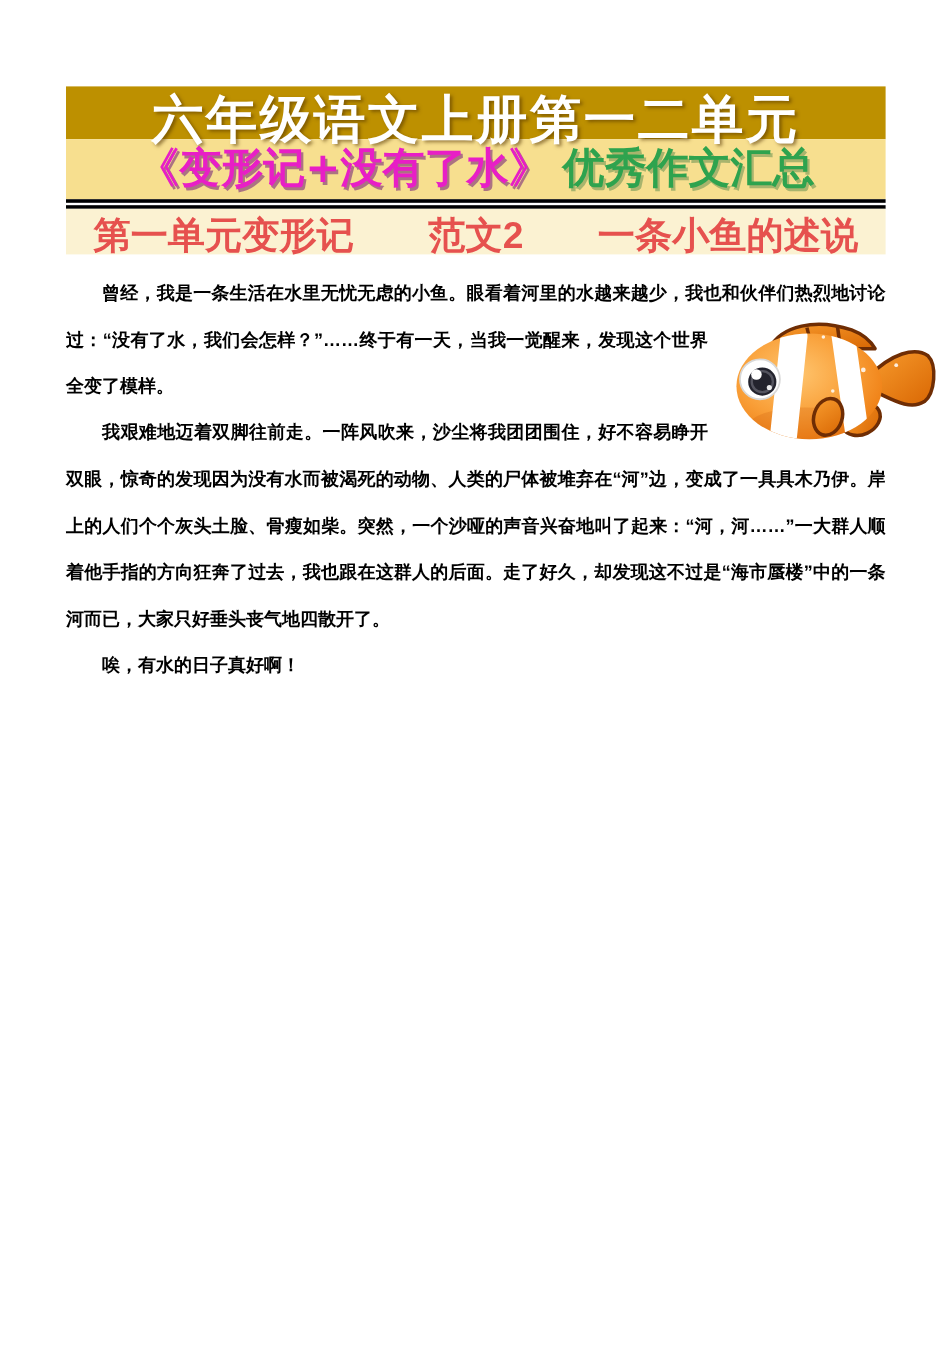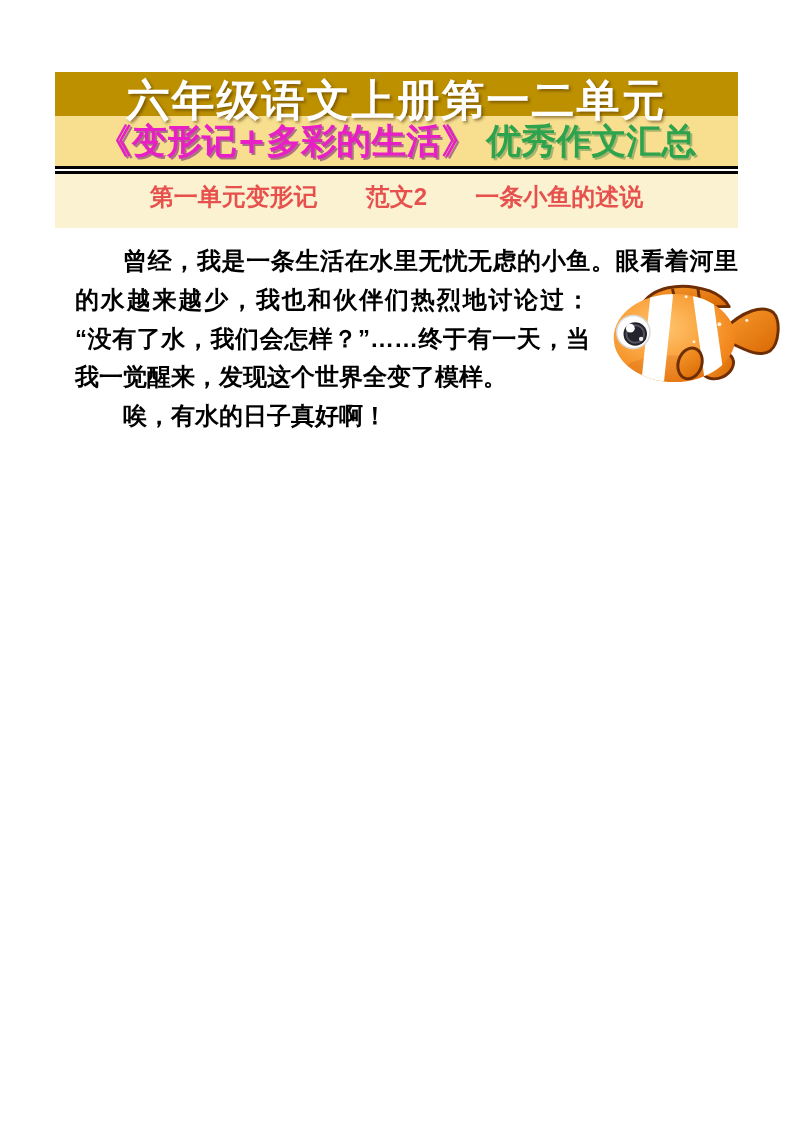--- a/index.html
+++ b/index.html
@@ -32,50 +32,49 @@
   .collection-title{
     color:var(--collection_title_color,#2EA34E);
     text-shadow:2px 2px 0 rgba(20,100,45,0.35);
     margin-left:10px;
   }
   .double-rule{
     height:2px;background:#ffffff;
     border-top:3px solid #000;border-bottom:3px solid #000;
   }
   .section-heading{
-    height:54px;line-height:46px;text-align:center;
+    height:38px;line-height:46px;text-align:center;
     background:var(--heading_band_bg,#FBF2D2);
     color:var(--heading_text_color,#E6514E);
-    font-weight:bold;font-size:24px;
+    font-weight:bold;font-size:31px;
   }
   .essay{
     margin-top:14px;
     color:var(--body_text_color,#000000);
-    font-size:24px;line-height:38.8px;font-weight:700;
+    font-size:15px;line-height:38.8px;font-weight:700;
     text-align:justify;
-    margin-left:20px;
   }
   .essay p{margin:0;text-indent:2em;}
   .fish-spacer{float:right;width:0;height:39px;}
   .fish{
     float:right;clear:right;
     width:186px;height:108px;
     margin:0 -48px 4px 10px;
   }
   .fish svg{width:100%;height:100%;display:block;}
 </style>
 </head>
 <body>
 
 <div class="content">
 
   <div class="banner-title">六年级语文上册第一二单元</div>
 
   <div class="banner-sub">
-    <span class="book-title">《变形记+多彩的生活》</span><span class="collection-title">优秀作文汇总</span>
+    <span class="book-title">《变形记+没有了水》</span><span class="collection-title">优秀作文汇总</span>
   </div>
 
   <div class="double-rule"></div>
 
   <div class="section-heading">第一单元变形记　　范文2　　一条小鱼的述说</div>
 
   <div class="essay">
 
     <p>
       <span class="fish-spacer"></span>
@@ -122,16 +121,17 @@
               <circle cx="122" cy="44" r="2"></circle>
                 <circle cx="96" cy="62" r="1.5"></circle>
               <circle cx="150" cy="40" r="1.6"></circle>
             </g>
           </g>
         </svg>
       </span>
       <span>曾经，我是一条生活在水里无忧无虑的小鱼。眼看着河里的水越来越少，我也和伙伴们热烈地讨论过：“没有了水，我们会怎样？”……终于有一天，当我一觉醒来，发现这个世界全变了模样。</span>
     </p>
 
+    <p>我艰难地迈着双脚往前走。一阵风吹来，沙尘将我团团围住，好不容易睁开双眼，惊奇的发现因为没有水而被渴死的动物、人类的尸体被堆弃在“河”边，变成了一具具木乃伊。岸上的人们个个灰头土脸、骨瘦如柴。突然，一个沙哑的声音兴奋地叫了起来：“河，河……”一大群人顺着他手指的方向狂奔了过去，我也跟在这群人的后面。走了好久，却发现这不过是“海市蜃楼”中的一条河而已，大家只好垂头丧气地四散开了。</p>
     <p>唉，有水的日子真好啊！</p>
 
   </div>
 </div>
 
 </body></html>

